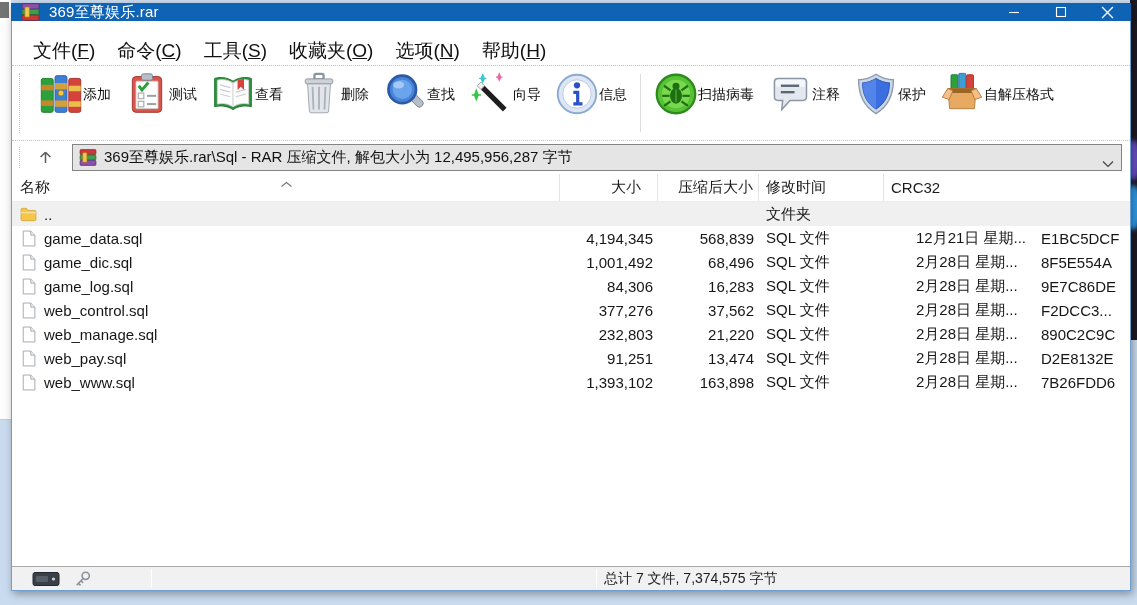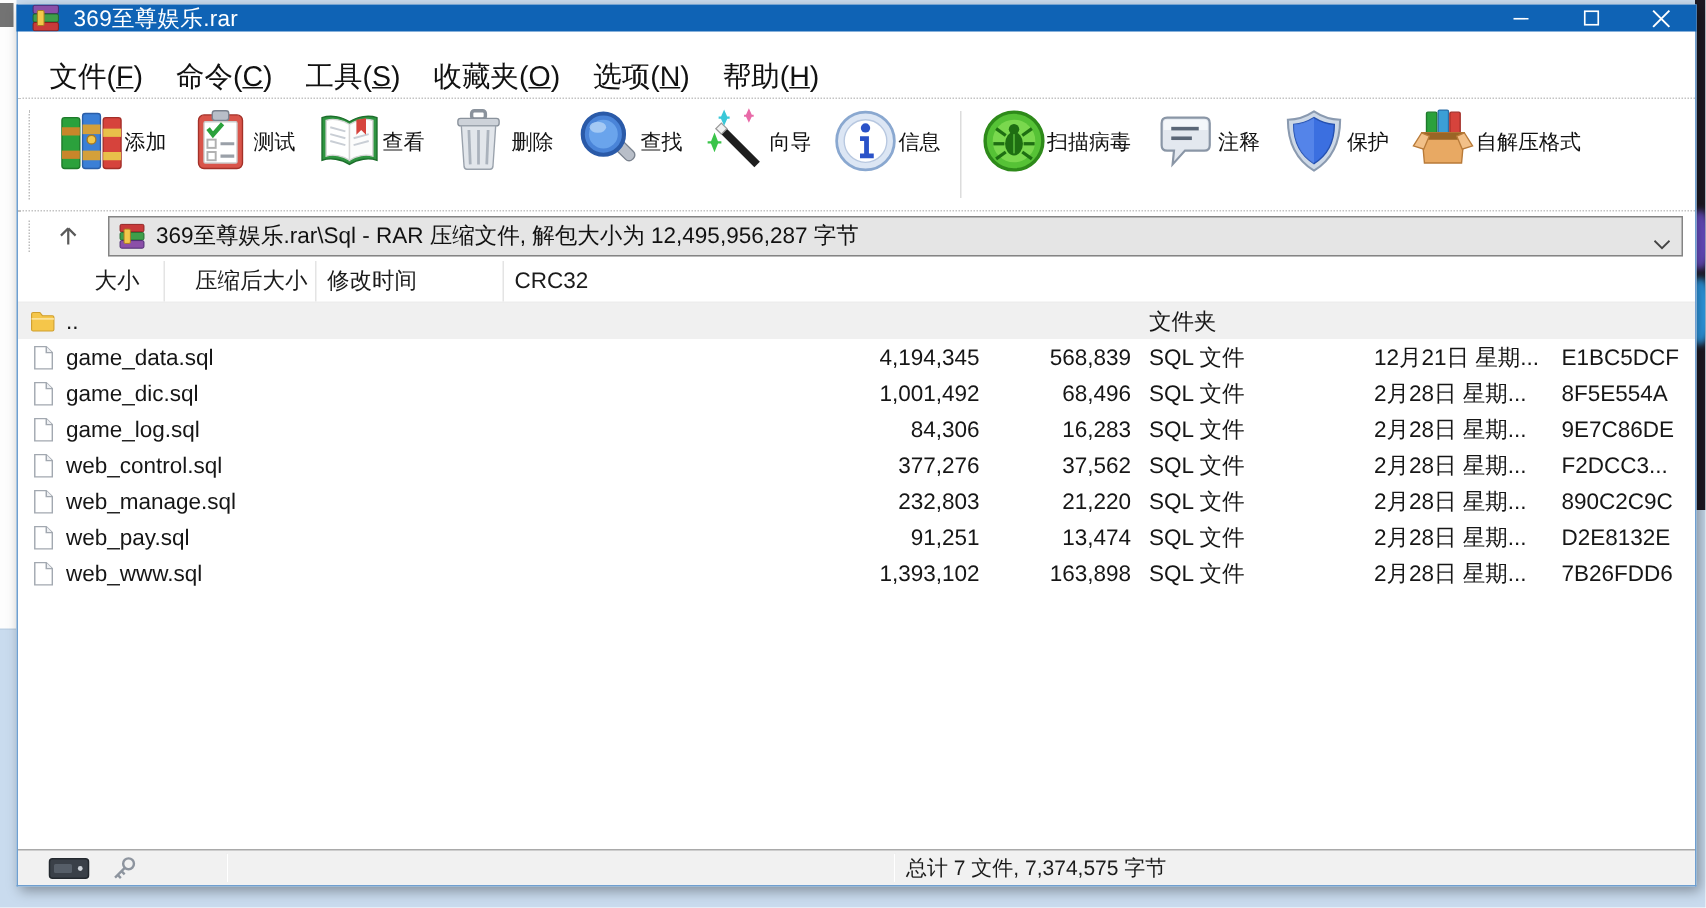--- a/index.html
+++ b/index.html
@@ -288,20 +288,28 @@
       <span class="combo-text">369至尊娱乐.rar\Sql - RAR 压缩文件, 解包大小为 12,495,956,287 字节</span>
       <span class="chev">
         <svg width="12" height="8" viewBox="0 0 12 8">
             <path d="M1 1.5 L6 6.5 L11 1.5" stroke="#444" stroke-width="1.2" fill="none"></path>
           </svg>
       </span>
     </div>
   </div>
 
   <div class="listheader">
+    <div class="hcell h-name">
+      <span class="sortcaret">
+        <svg width="13" height="7" viewBox="0 0 13 7">
+            <path d="M1.5 5.5 L6.5 1.5 L11.5 5.5" stroke="#7a7a7a" stroke-width="1.2" fill="none"></path>
+          </svg>
+      </span>
+      <span>名称</span>
+    </div>
     <div class="hcell h-size">大小</div>
     <div class="hcell h-packed">压缩后大小</div>
     <div class="hcell h-mod">修改时间</div>
     <div class="hcell h-crc">CRC32</div>
   </div>
 
   <div class="listbody" id="listbody">
       <div class="lrow sel">
         <div class="cell c-name">
           <span class="fic">

